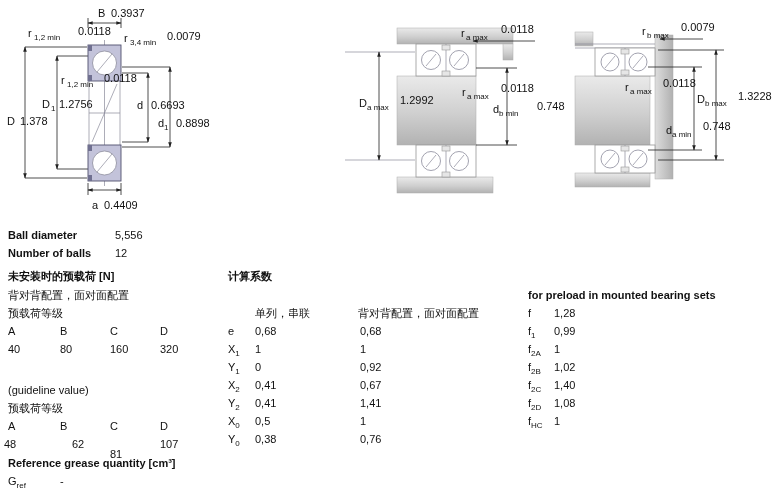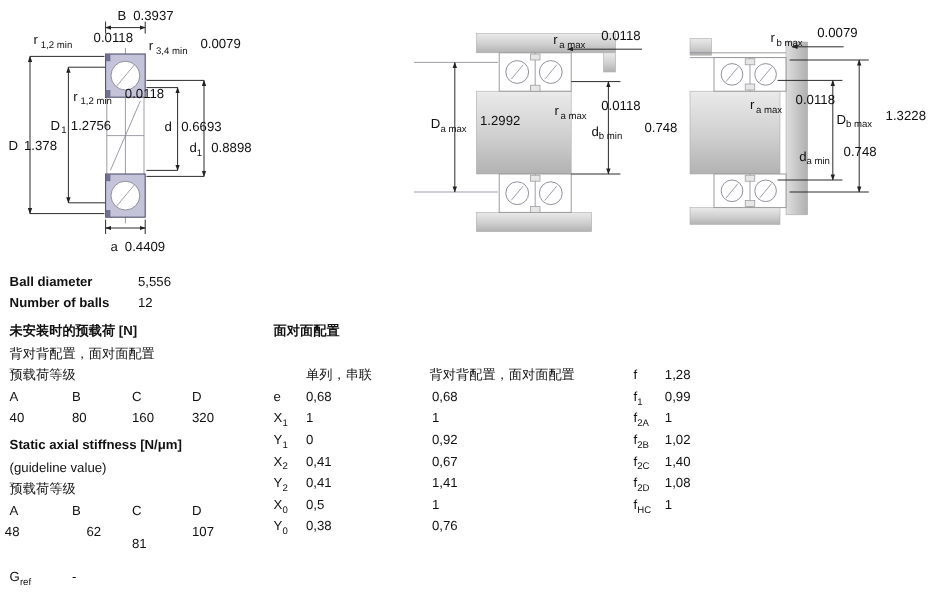--- a/index.html
+++ b/index.html
@@ -228,36 +228,36 @@
   <span class="t" style="left:8px;top:307px">预载荷等级</span>
   <span class="t" style="left:8px;top:325px">A</span>
   <span class="t" style="left:60px;top:325px">B</span>
   <span class="t" style="left:110px;top:325px">C</span>
   <span class="t" style="left:160px;top:325px">D</span>
   <span class="t" style="left:8px;top:343px">40</span>
   <span class="t" style="left:60px;top:343px">80</span>
   <span class="t" style="left:110px;top:343px">160</span>
   <span class="t" style="left:160px;top:343px">320</span>
 
-  <span class="t b" style="left:8px;top:365px">Static axial stiffness [N/μm]</span>
   <span class="t" style="left:8px;top:384px">(guideline value)</span>
   <span class="t" style="left:8px;top:402px">预载荷等级</span>
   <span class="t" style="left:8px;top:420px">A</span>
   <span class="t" style="left:60px;top:420px">B</span>
   <span class="t" style="left:110px;top:420px">C</span>
   <span class="t" style="left:160px;top:420px">D</span>
   <span class="t" style="left:4px;top:438px">48</span>
   <span class="t" style="left:72px;top:438px">62</span>
   <span class="t" style="left:110px;top:448px">81</span>
   <span class="t" style="left:160px;top:438px">107</span>
 
+  <span class="t b" style="left:8px;top:457px">Reference grease quantity [cm³]</span>
   <span class="t" style="left:8px;top:475px"><span>G</span><sub>ref</sub></span>
   <span class="t" style="left:60px;top:475px">-</span>
 
-  <span class="t b" style="left:228px;top:270px">面对面配置</span>
+  <span class="t b" style="left:228px;top:270px">计算系数</span>
   <span class="t" style="left:255px;top:307px">单列，串联</span>
   <span class="t" style="left:358px;top:307px">背对背配置，面对面配置</span>
 
   <span class="t" style="left:228px;top:325px"><span>e</span><sub></sub></span>
   <span class="t" style="left:255px;top:325px">0,68</span>
   <span class="t" style="left:360px;top:325px">0,68</span>
 
   <span class="t" style="left:228px;top:343px"><span>X</span><sub>1</sub></span>
   <span class="t" style="left:255px;top:343px">1</span>
   <span class="t" style="left:360px;top:343px">1</span>
@@ -275,20 +275,21 @@
   <span class="t" style="left:360px;top:397px">1,41</span>
 
   <span class="t" style="left:228px;top:415px"><span>X</span><sub>0</sub></span>
   <span class="t" style="left:255px;top:415px">0,5</span>
   <span class="t" style="left:360px;top:415px">1</span>
 
   <span class="t" style="left:228px;top:433px"><span>Y</span><sub>0</sub></span>
   <span class="t" style="left:255px;top:433px">0,38</span>
   <span class="t" style="left:360px;top:433px">0,76</span>
 
+  <span class="t b" style="left:528px;top:289px">for preload in mounted bearing sets</span>
 
   <span class="t" style="left:528px;top:307px"><span>f</span><sub></sub></span>
   <span class="t" style="left:554px;top:307px">1,28</span>
 
   <span class="t" style="left:528px;top:325px"><span>f</span><sub>1</sub></span>
   <span class="t" style="left:554px;top:325px">0,99</span>
 
   <span class="t" style="left:528px;top:343px"><span>f</span><sub>2A</sub></span>
   <span class="t" style="left:554px;top:343px">1</span>
 

